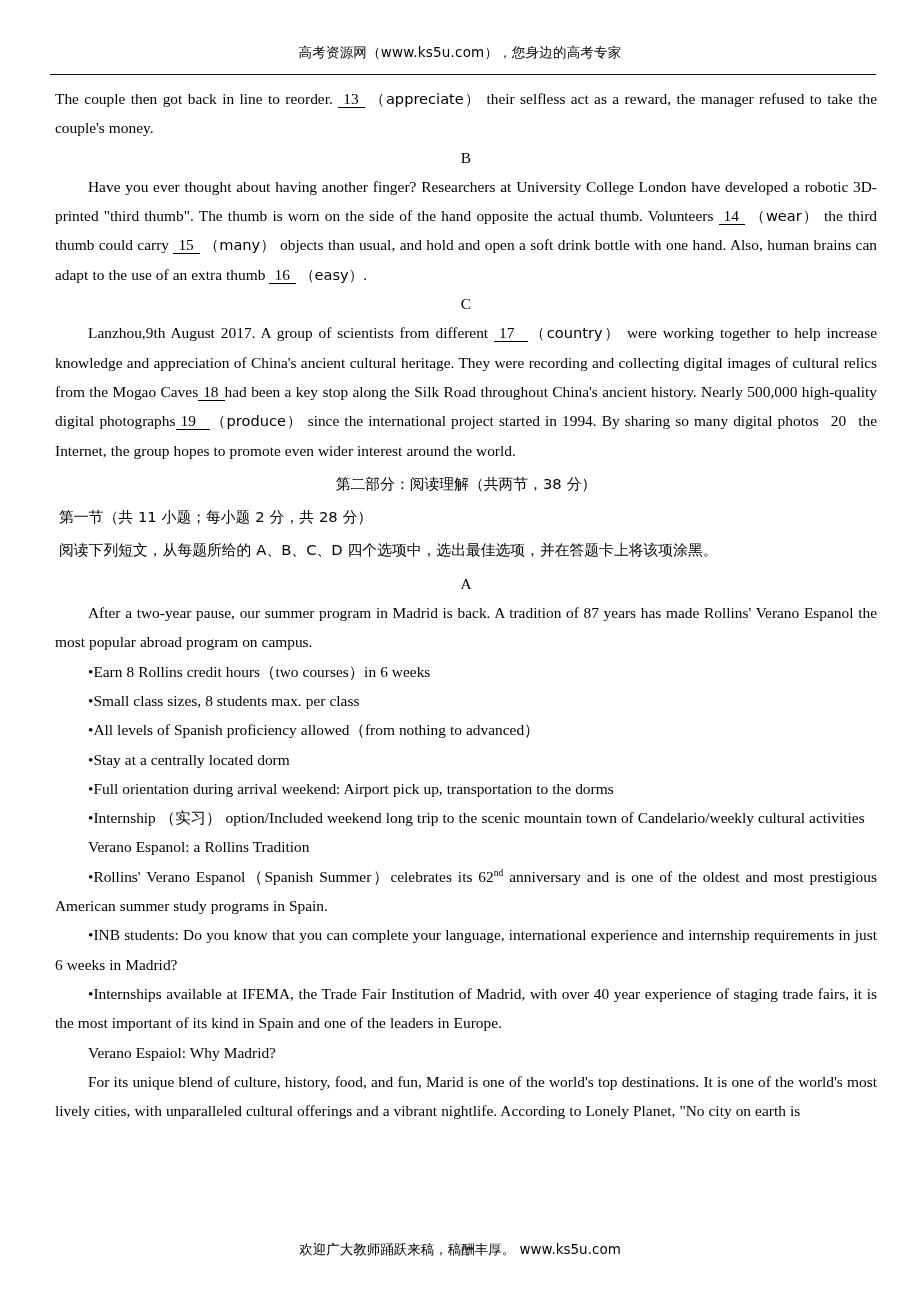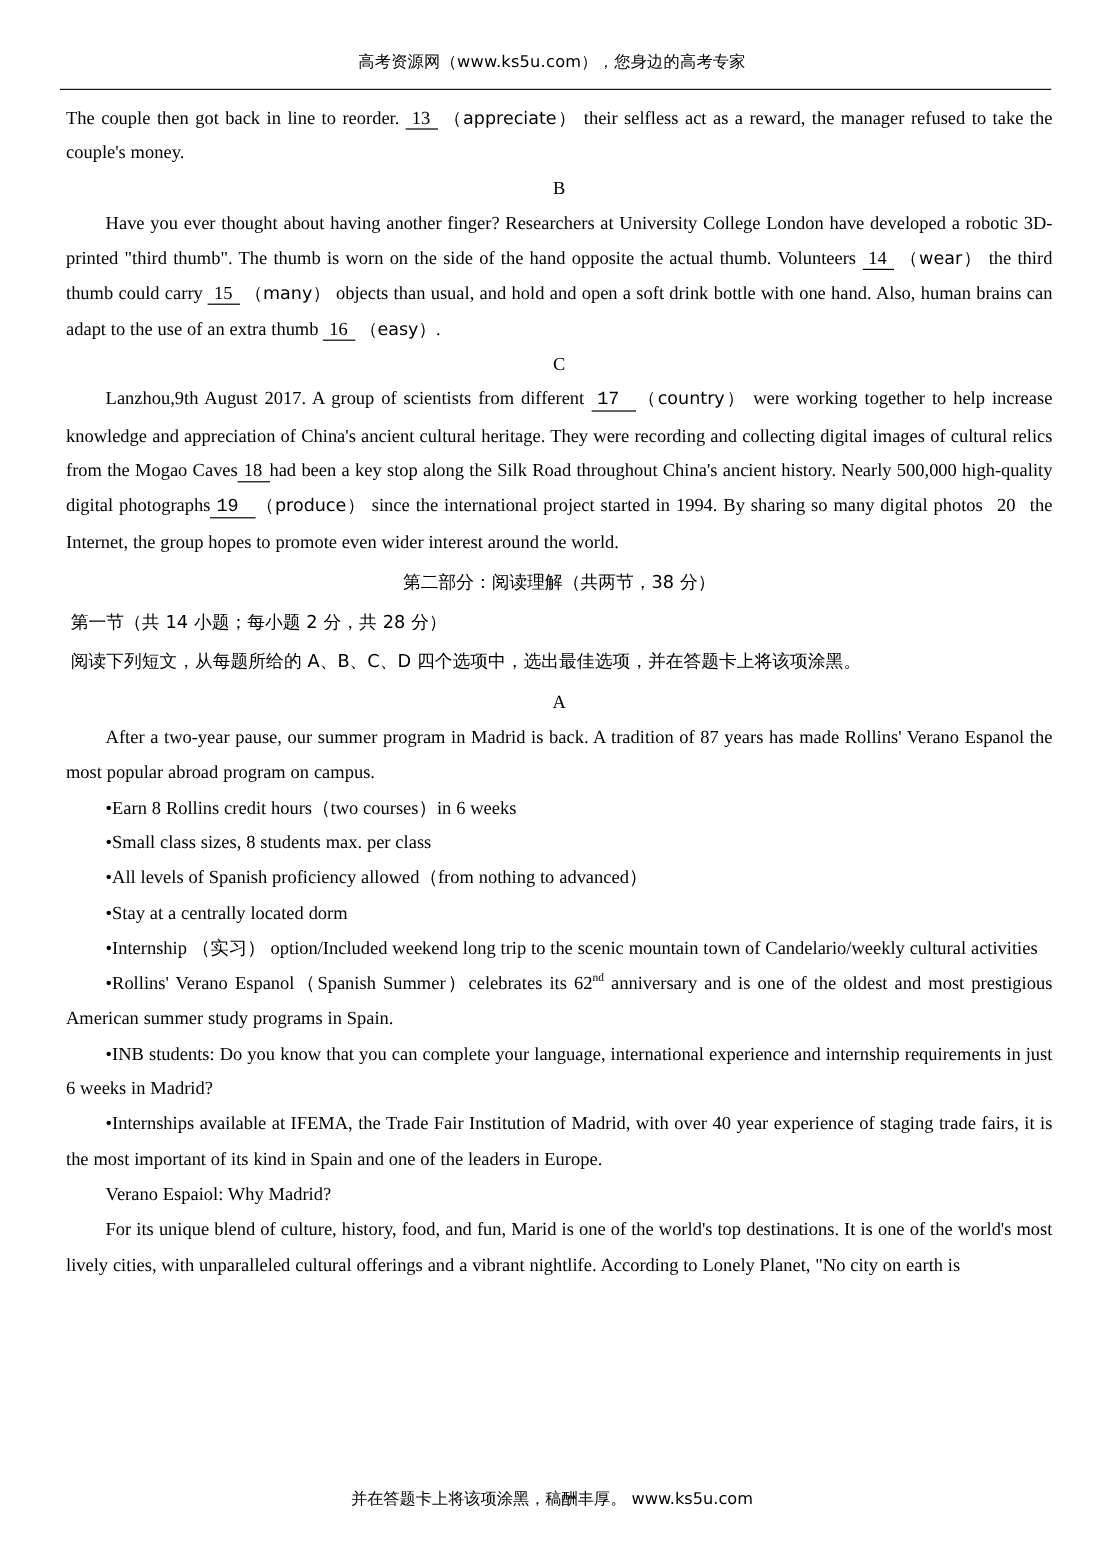--- a/index.html
+++ b/index.html
@@ -80,21 +80,21 @@
     font-size: 15.4px;
     line-height: 29.3px;
   }
 
   
   .blank {
     border-bottom: 1px solid #000;
     padding: 0 6px 0 5px;
     white-space: nowrap;
   }
-  .blank.wide { padding: 0 14px 0 5px; font-family: Liberation Mono, monospace; }
+  .blank.wide { padding: 0 14px 0 5px; }
   .blank.plain {
     border-bottom: none;
     padding: 0 7px;
   }
 
   .cjk {
     font-family: "DejaVu Sans", "Liberation Sans", sans-serif;
     font-size: 14.6px;
     margin-top: 33px;
   }
@@ -142,37 +142,39 @@
 
     <p><span>The couple then got back in line to reorder.</span> <span class="blank">13</span> <span class="cjk">（appreciate）</span> <span>their selfless act as a reward, the manager refused to take the couple's money.</span></p>
 
     <p class="sec-letter">B</p>
     <p class="indent"><span>Have you ever thought about having another finger? Researchers at University College London have developed a robotic 3D-printed "third thumb". The thumb is worn on the side of the hand opposite the actual thumb. Volunteers</span> <span class="blank">14</span> <span class="cjk">（wear）</span> <span>the third thumb could carry</span> <span class="blank">15</span> <span class="cjk">（many）</span> <span>objects than usual, and hold and open a soft drink bottle with one hand. Also, human brains can adapt to the use of an extra thumb</span> <span class="blank">16</span> <span class="cjk">（easy）</span><span>.</span></p>
 
     <p class="sec-letter">C</p>
     <p class="indent"><span>Lanzhou,9th August 2017. A group of scientists from different</span> <span class="blank wide">17</span><span class="cjk">（country）</span> <span>were working together to help increase knowledge and appreciation of China's ancient cultural heritage. They were recording and collecting digital images of cultural relics from the Mogao Caves</span><span class="blank">18</span><span>had been a key stop along the Silk Road throughout China's ancient history. Nearly 500,000 high-quality digital photographs</span><span class="blank wide">19</span><span class="cjk">（produce）</span> <span>since the international project started in 1994. By sharing so many digital photos</span> <span class="blank plain">20</span> <span>the Internet, the group hopes to promote even wider interest around the world.</span></p>
 
     <p class="cn-line center">第二部分：阅读理解（共两节，38 分）</p>
-    <p class="cn-line">第一节（共 14 小题；每小题 2 分，共 28 分）</p>
+    <p class="cn-line">第一节（共 11 小题；每小题 2 分，共 28 分）</p>
     <p class="cn-line">阅读下列短文，从每题所给的 A、B、C、D 四个选项中，选出最佳选项，并在答题卡上将该项涂黑。</p>
 
     <p class="sec-letter">A</p>
     <p class="indent">After a two-year pause, our summer program in Madrid is back. A tradition of 87 years has made Rollins' Verano Espanol the most popular abroad program on campus.</p>
 
     <p class="indent nojust">•Earn 8 Rollins credit hours（two courses）in 6 weeks</p>
     <p class="indent nojust">•Small class sizes, 8 students max. per class</p>
     <p class="indent nojust">•All levels of Spanish proficiency allowed（from nothing to advanced）</p>
     <p class="indent nojust">•Stay at a centrally located dorm</p>
+    <p class="indent nojust">•Full orientation during arrival weekend: Airport pick up, transportation to the dorms</p>
     <p class="indent">•Internship （实习） option/Included weekend long trip to the scenic mountain town of Candelario/weekly cultural activities</p>
 
+    <p class="indent nojust">Verano Espanol: a Rollins Tradition</p>
     <p class="indent"><span>•Rollins' Verano Espanol（Spanish Summer）celebrates its 62</span><sup>nd</sup><span> anniversary and is one of the oldest and most prestigious American summer study programs in Spain.</span></p>
 
     <p class="indent">•INB students: Do you know that you can complete your language, international experience and internship requirements in just 6 weeks in Madrid?</p>
     <p class="indent">•Internships available at IFEMA, the Trade Fair Institution of Madrid, with over 40 year experience of staging trade fairs, it is the most important of its kind in Spain and one of the leaders in Europe.</p>
 
     <p class="indent nojust">Verano Espaiol: Why Madrid?</p>
     <p class="indent">For its unique blend of culture, history, food, and fun, Marid is one of the world's top destinations. It is one of the world's most lively cities, with unparalleled cultural offerings and a vibrant nightlife. According to Lonely Planet, "No city on earth is</p>
 
   </div>
 
-  <div class="footer">并在答题卡上将该项涂黑，稿酬丰厚。 www.ks5u.com</div>
+  <div class="footer">欢迎广大教师踊跃来稿，稿酬丰厚。 www.ks5u.com</div>
 
 </div>
 
 </body></html>

